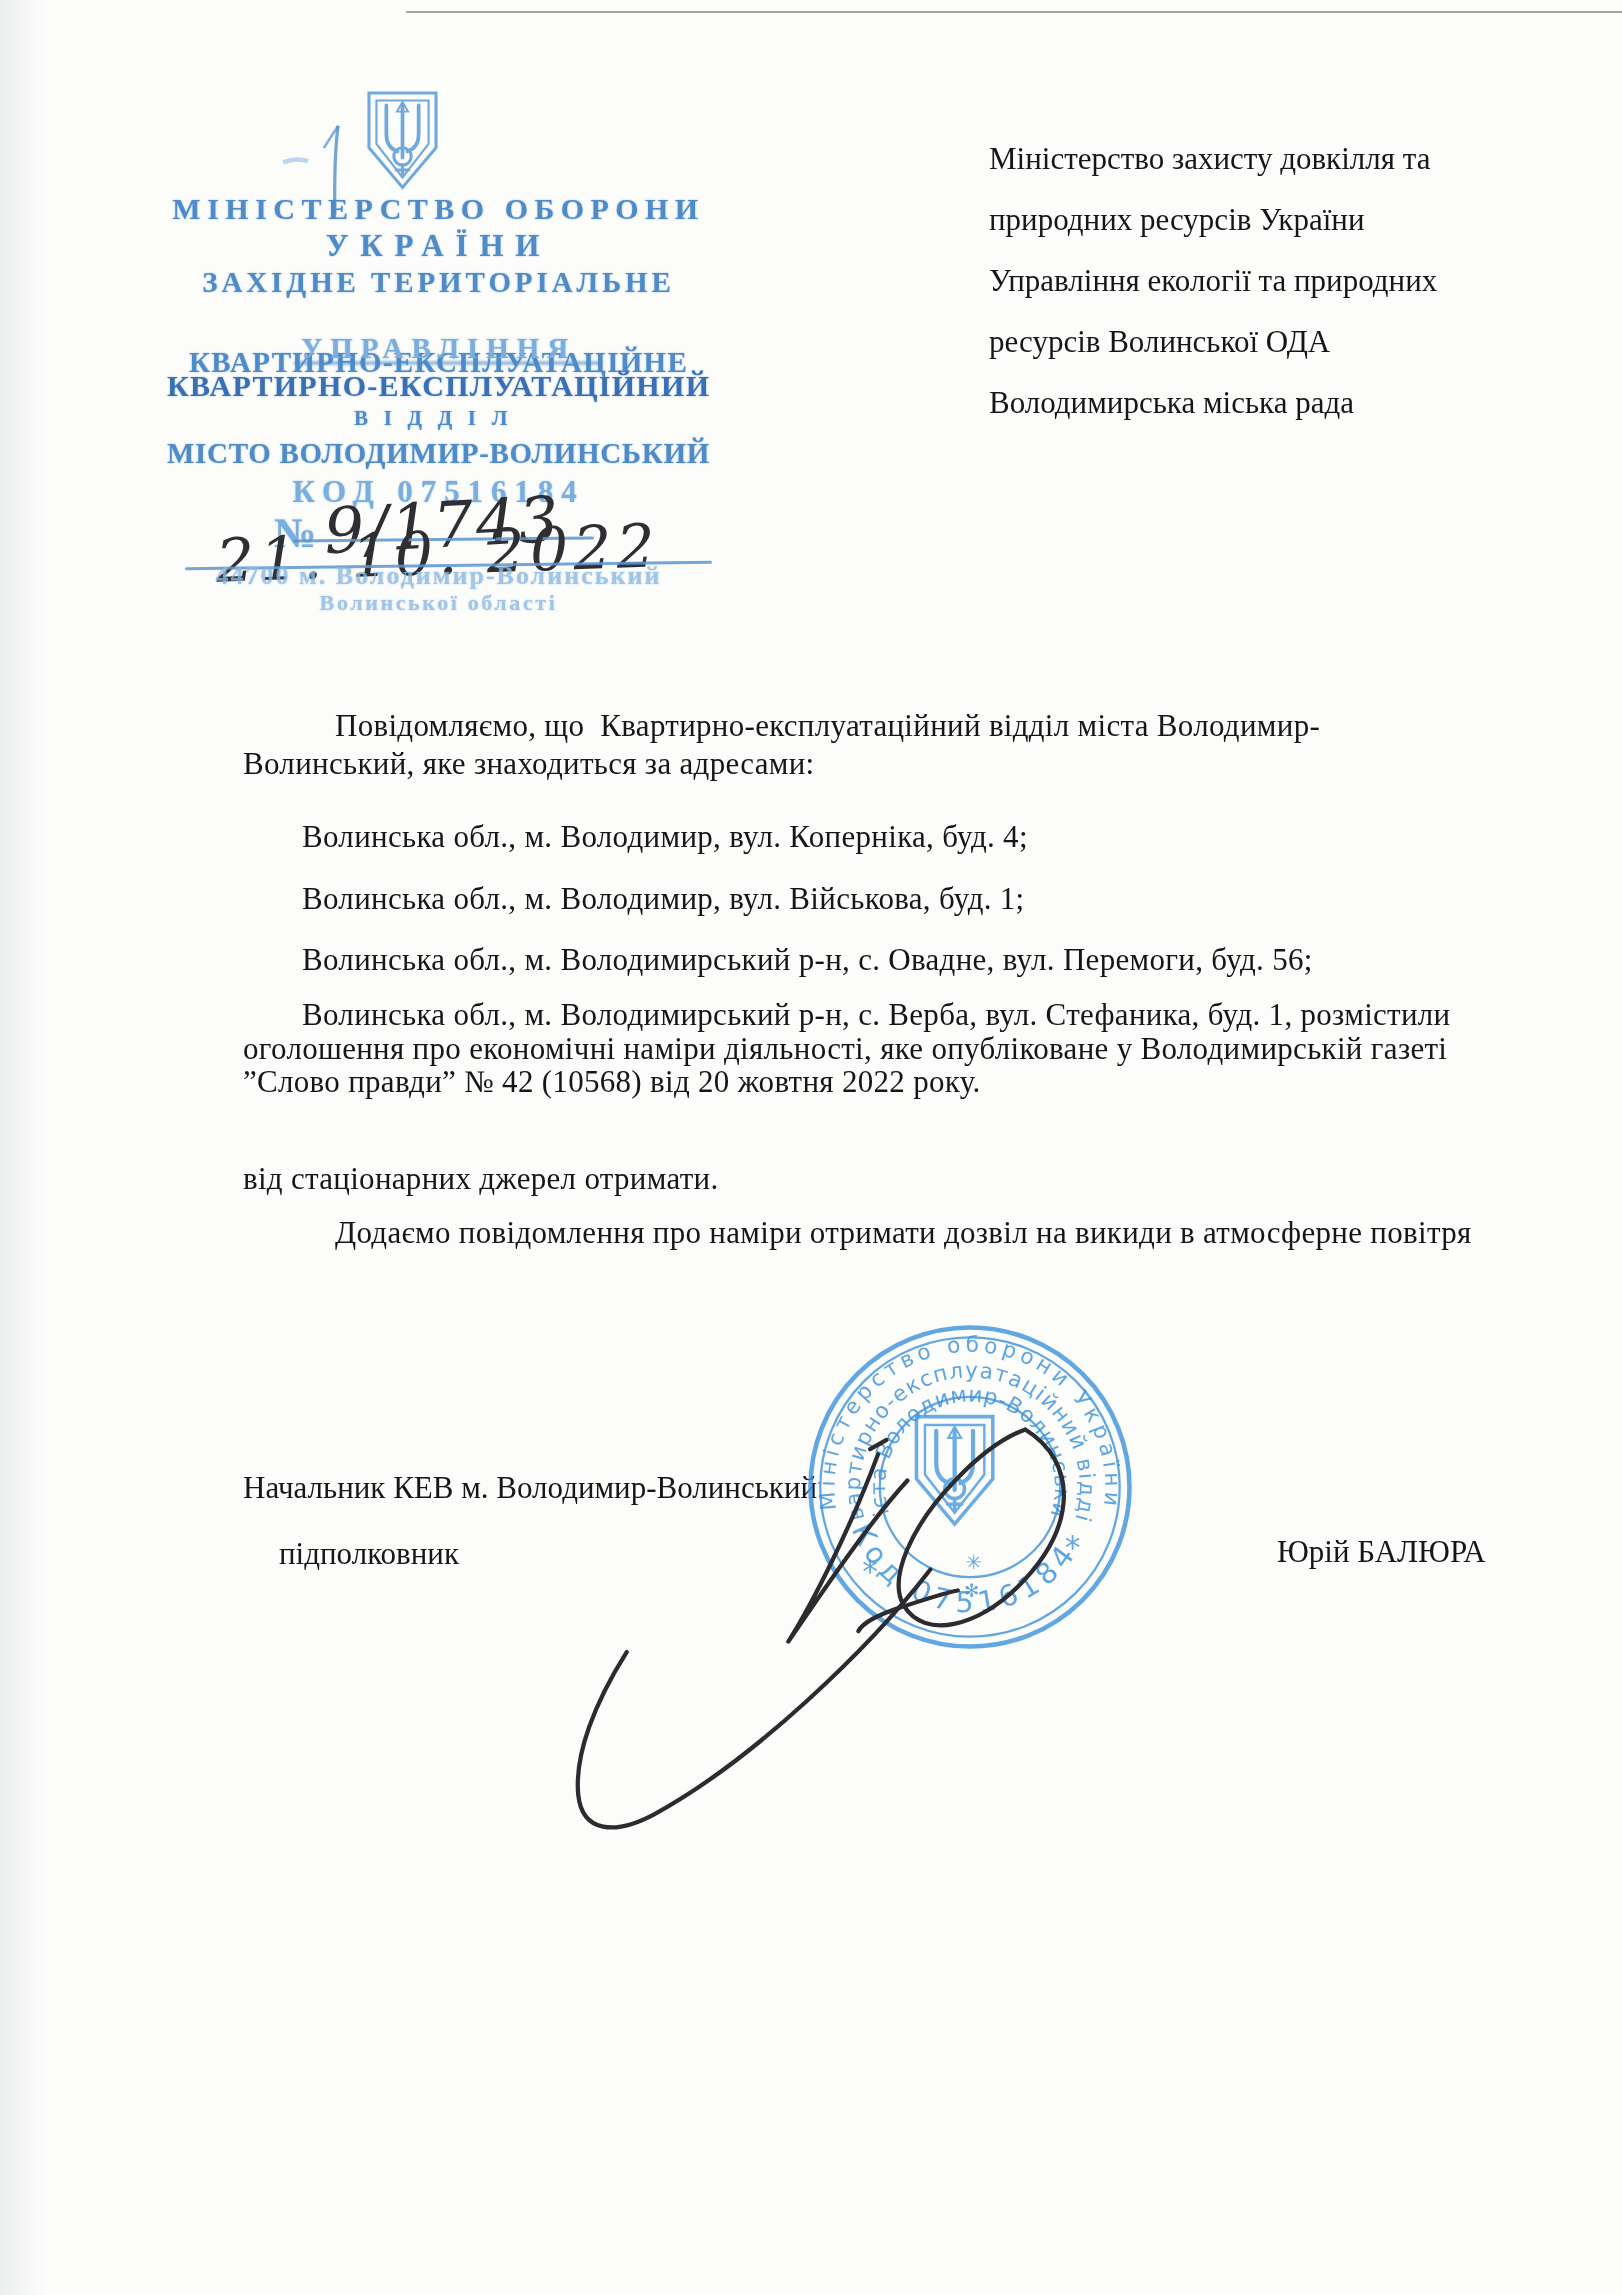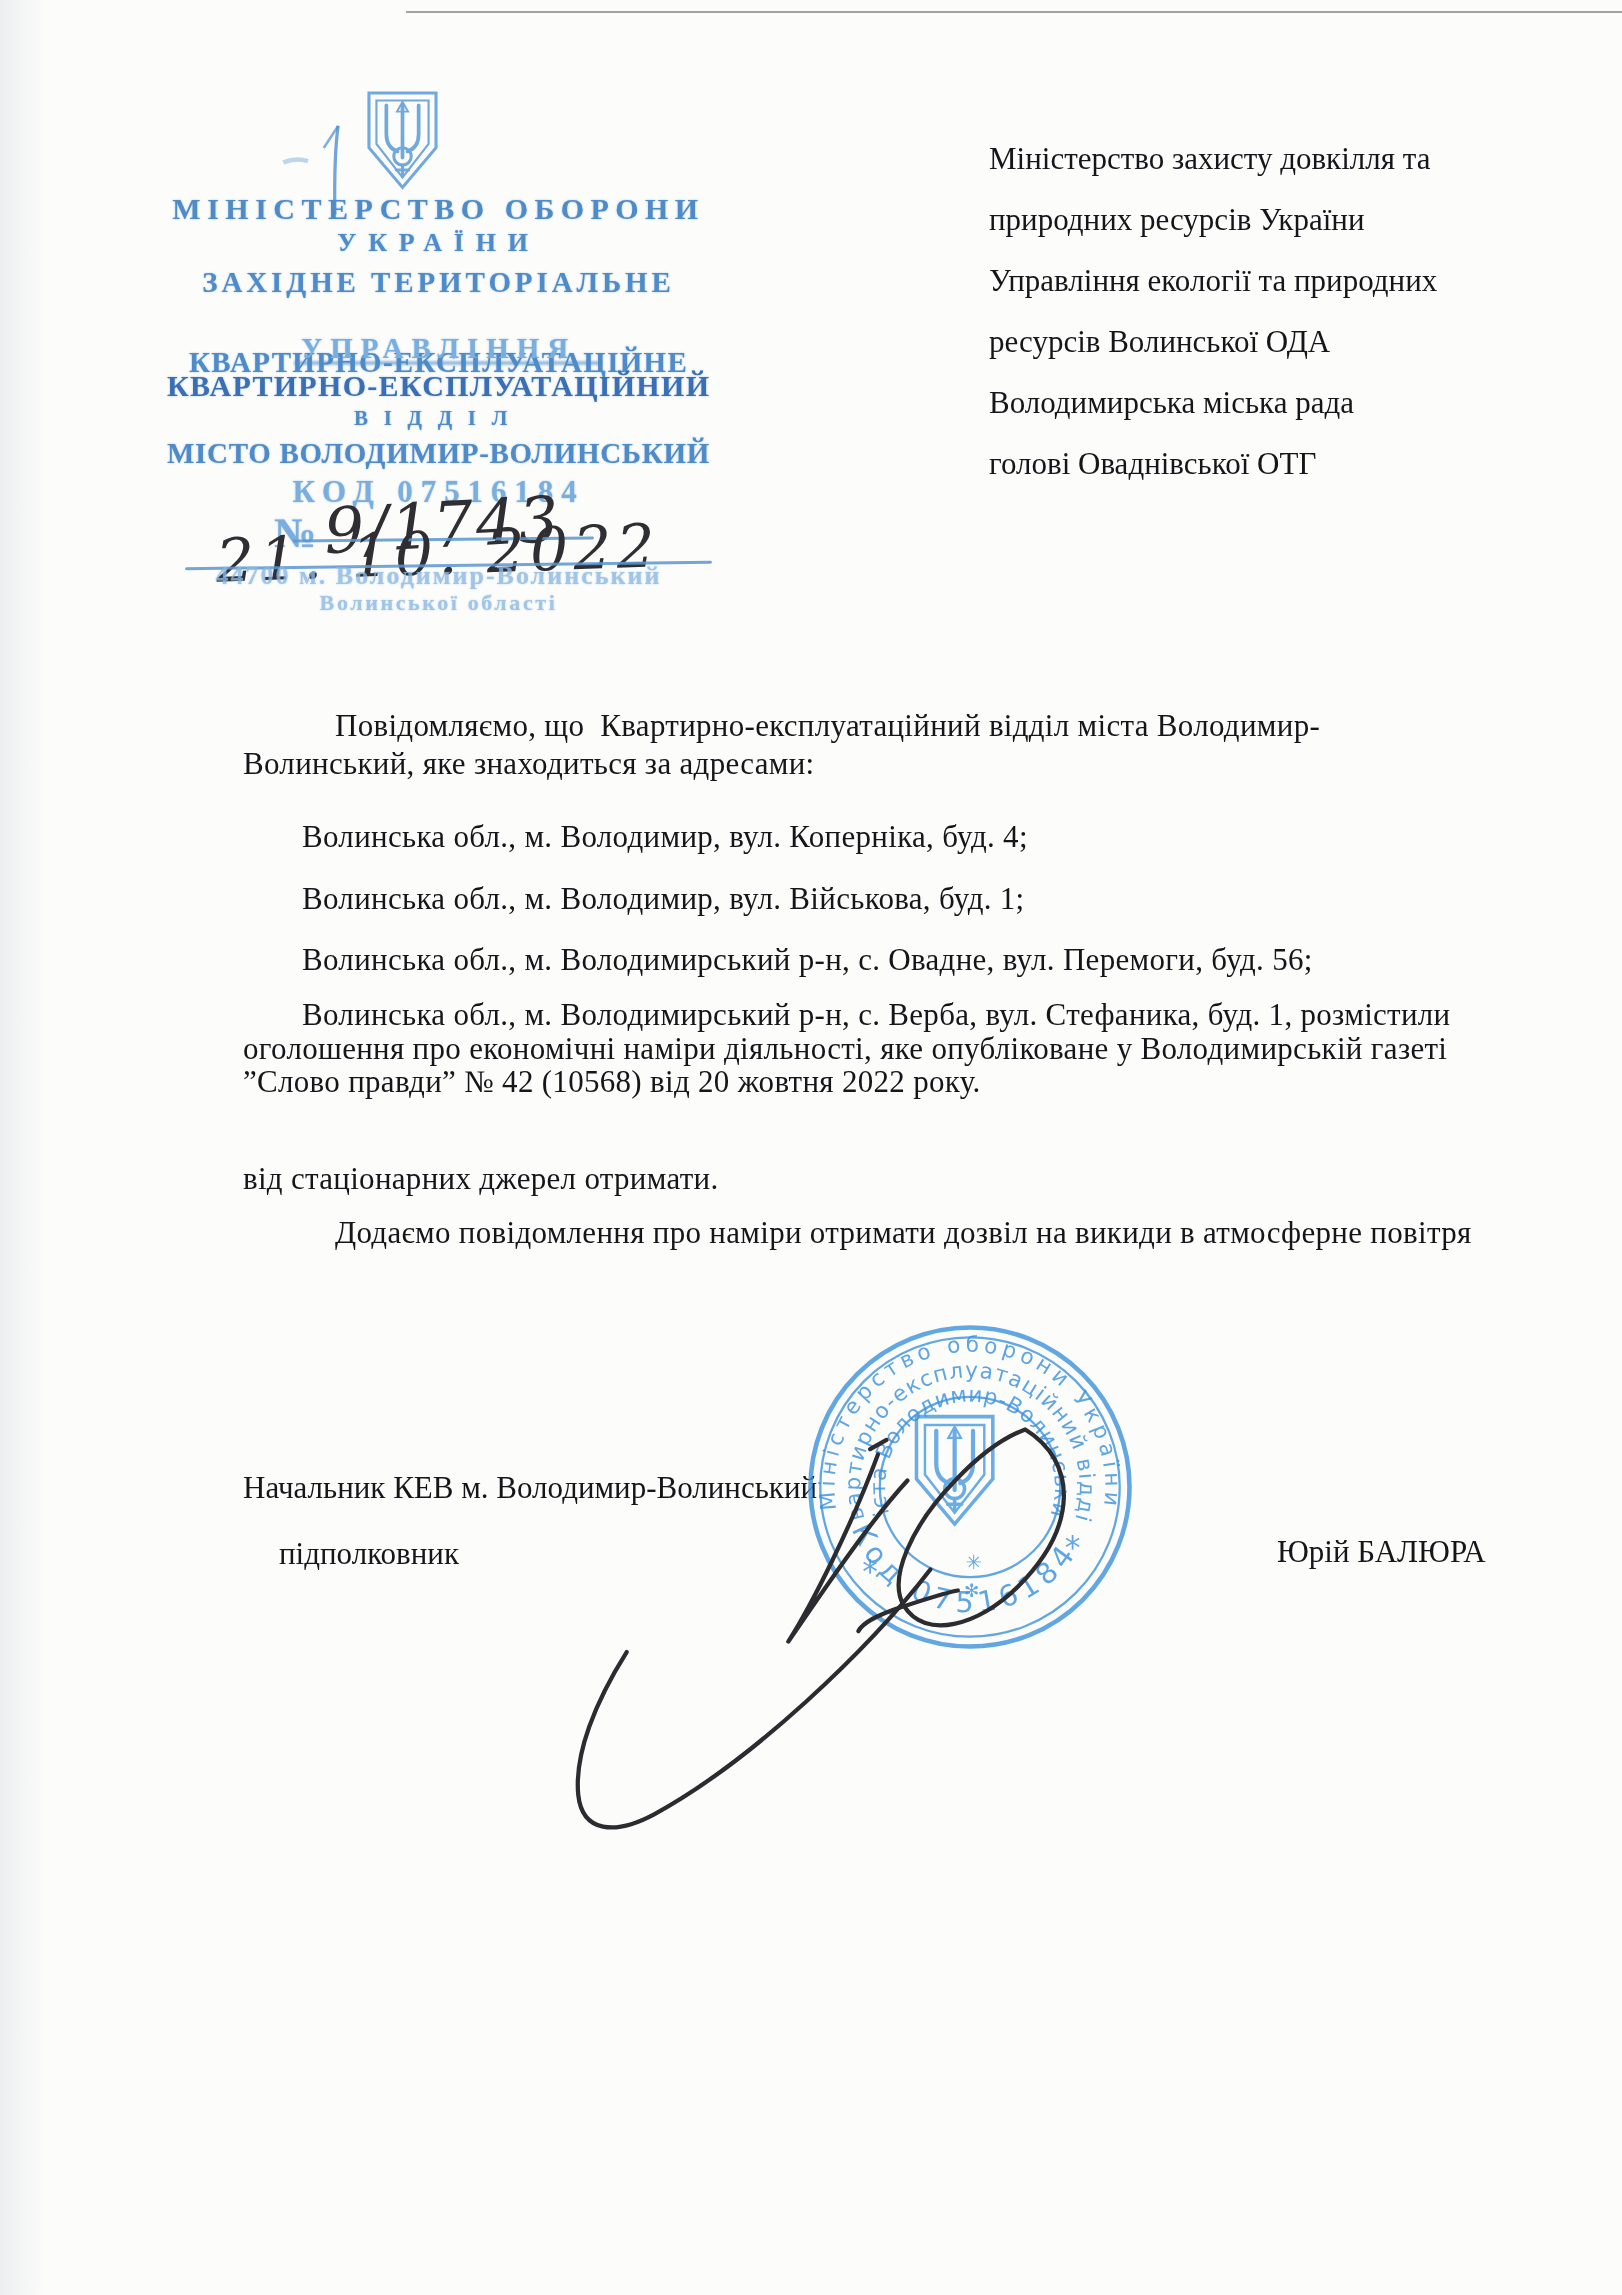--- a/index.html
+++ b/index.html
@@ -64,21 +64,21 @@
   </svg>
 
   <svg style="left:278px;top:85px;" width="183" height="151" viewBox="0 0 280 230">
     <use href="#tryzub" x="132" y="8" width="117" height="152" stroke="#5a9bd8" opacity=".85"></use>
     <path d="M92,62 C88,90 86,130 87,198" stroke="#4f8fd0" stroke-width="5" fill="none" opacity=".8"></path>
     <path d="M92,62 L70,96" stroke="#4f8fd0" stroke-width="4" fill="none" opacity=".7"></path>
     <path d="M8,118 q20,-8 38,-2" stroke="#7fb2e0" stroke-width="7" fill="none" opacity=".5" filter="blur(1px)"></path>
   </svg>
 
   <div class="hs-line" style="top:192px;font-size:30px;letter-spacing:6.5px;">МІНІСТЕРСТВО ОБОРОНИ</div>
-  <div class="hs-line" style="top:228px;font-size:26px;letter-spacing:11.8px;">УКРАЇНИ</div>
+  <div class="hs-line" style="top:228px;font-size:31px;letter-spacing:11.8px;">УКРАЇНИ</div>
   <div class="hs-line" style="top:266px;font-size:29px;letter-spacing:3.9px;">ЗАХІДНЕ ТЕРИТОРІАЛЬНЕ</div>
   <div class="hs-line" style="top:298px;font-size:29px;letter-spacing:1.3px;margin-top:48px;">КВАРТИРНО-ЕКСПЛУАТАЦІЙНЕ</div>
   <div class="hs-line hs-light" style="top:332px;font-size:29px;letter-spacing:7.9px;">УПРАВЛІННЯ</div>
   <div class="hs-rule" style="left:294px;top:361px;width:308px;"></div>
   <div class="hs-line hs-dark" style="top:369px;font-size:30px;letter-spacing:1.3px;">КВАРТИРНО-ЕКСПЛУАТАЦІЙНИЙ</div>
   <div class="hs-line" style="top:406px;font-size:21px;letter-spacing:15.7px;">ВІДДІЛ</div>
   <div class="hs-line" style="top:437px;font-size:29px;letter-spacing:0.7px;">МІСТО ВОЛОДИМИР-ВОЛИНСЬКИЙ</div>
   <div class="hs-line hs-light" style="top:474px;font-size:31px;letter-spacing:7.9px;">КОД 07516184</div>
 
   <div class="num-sign">№</div>
@@ -89,21 +89,20 @@
 
   <div class="hs-line hs-faint" style="top:561px;font-size:26px;letter-spacing:2px;">44700 м. Володимир-Волинський</div>
   <div class="hs-line hs-faint" style="top:590px;font-size:22px;letter-spacing:2.6px;">Волинської області</div>
 
   <div class="recipient">
     <div>Міністерство захисту довкілля та</div>
     <div>природних ресурсів України</div>
     <div>Управління екології та природних</div>
     <div>ресурсів Волинської ОДА</div>
     <div>Володимирська міська рада</div>
-    <div>голові Оваднівської ОТГ</div>
   </div>
 
   <div class="bl" style="left:335px;top:708px;">Повідомляємо, що  Квартирно-експлуатаційний відділ міста Володимир-</div>
   <div class="bl" style="left:243px;top:746px;">Волинський, яке знаходиться за адресами:</div>
   <div class="bl" style="left:302px;top:819px;">Волинська обл., м. Володимир, вул. Коперніка, буд. 4;</div>
   <div class="bl" style="left:302px;top:881px;">Волинська обл., м. Володимир, вул. Військова, буд. 1;</div>
   <div class="bl" style="left:302px;top:942px;">Волинська обл., м. Володимирський р-н, с. Овадне, вул. Перемоги, буд. 56;</div>
   <div class="bl" style="left:302px;top:997px;">Волинська обл., м. Володимирський р-н, с. Верба, вул. Стефаника, буд. 1, розмістили</div>
   <div class="bl" style="left:243px;top:1031px;">оголошення про економічні наміри діяльності, яке опубліковане у Володимирській газеті</div>
   <div class="bl" style="left:243px;top:1064px;">”Слово правди” № 42 (10568) від 20 жовтня 2022 року.</div>

